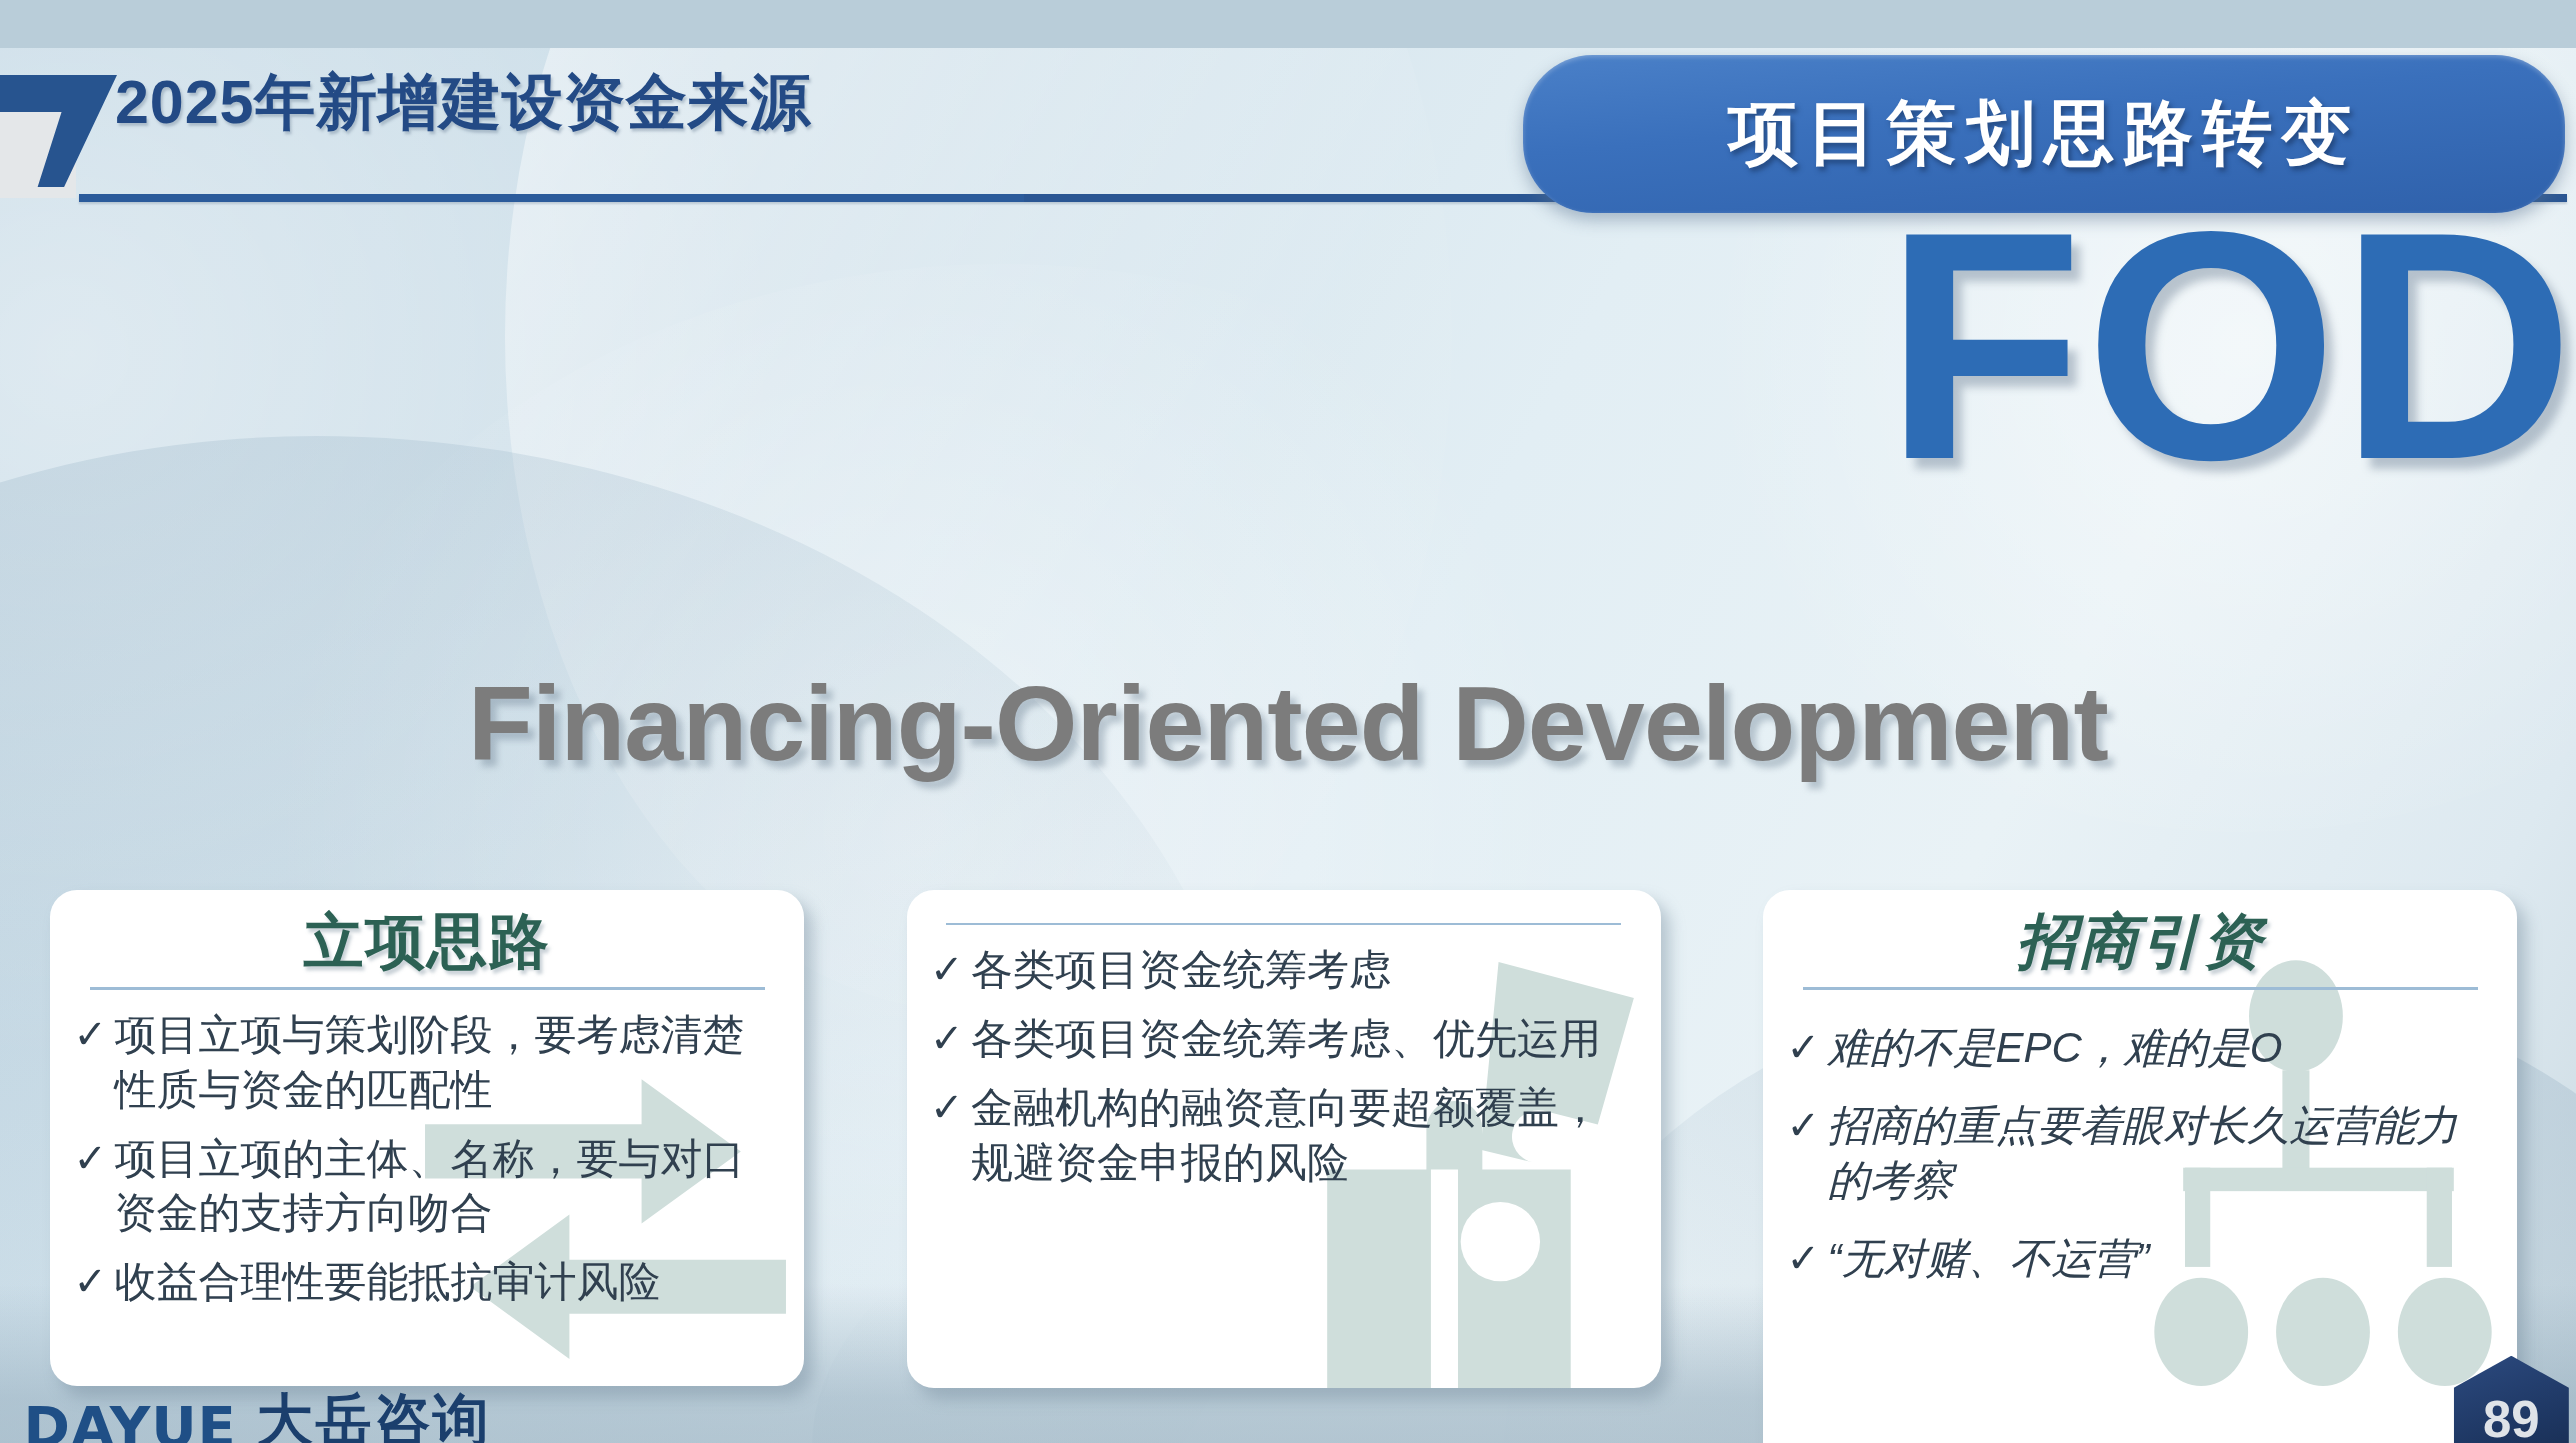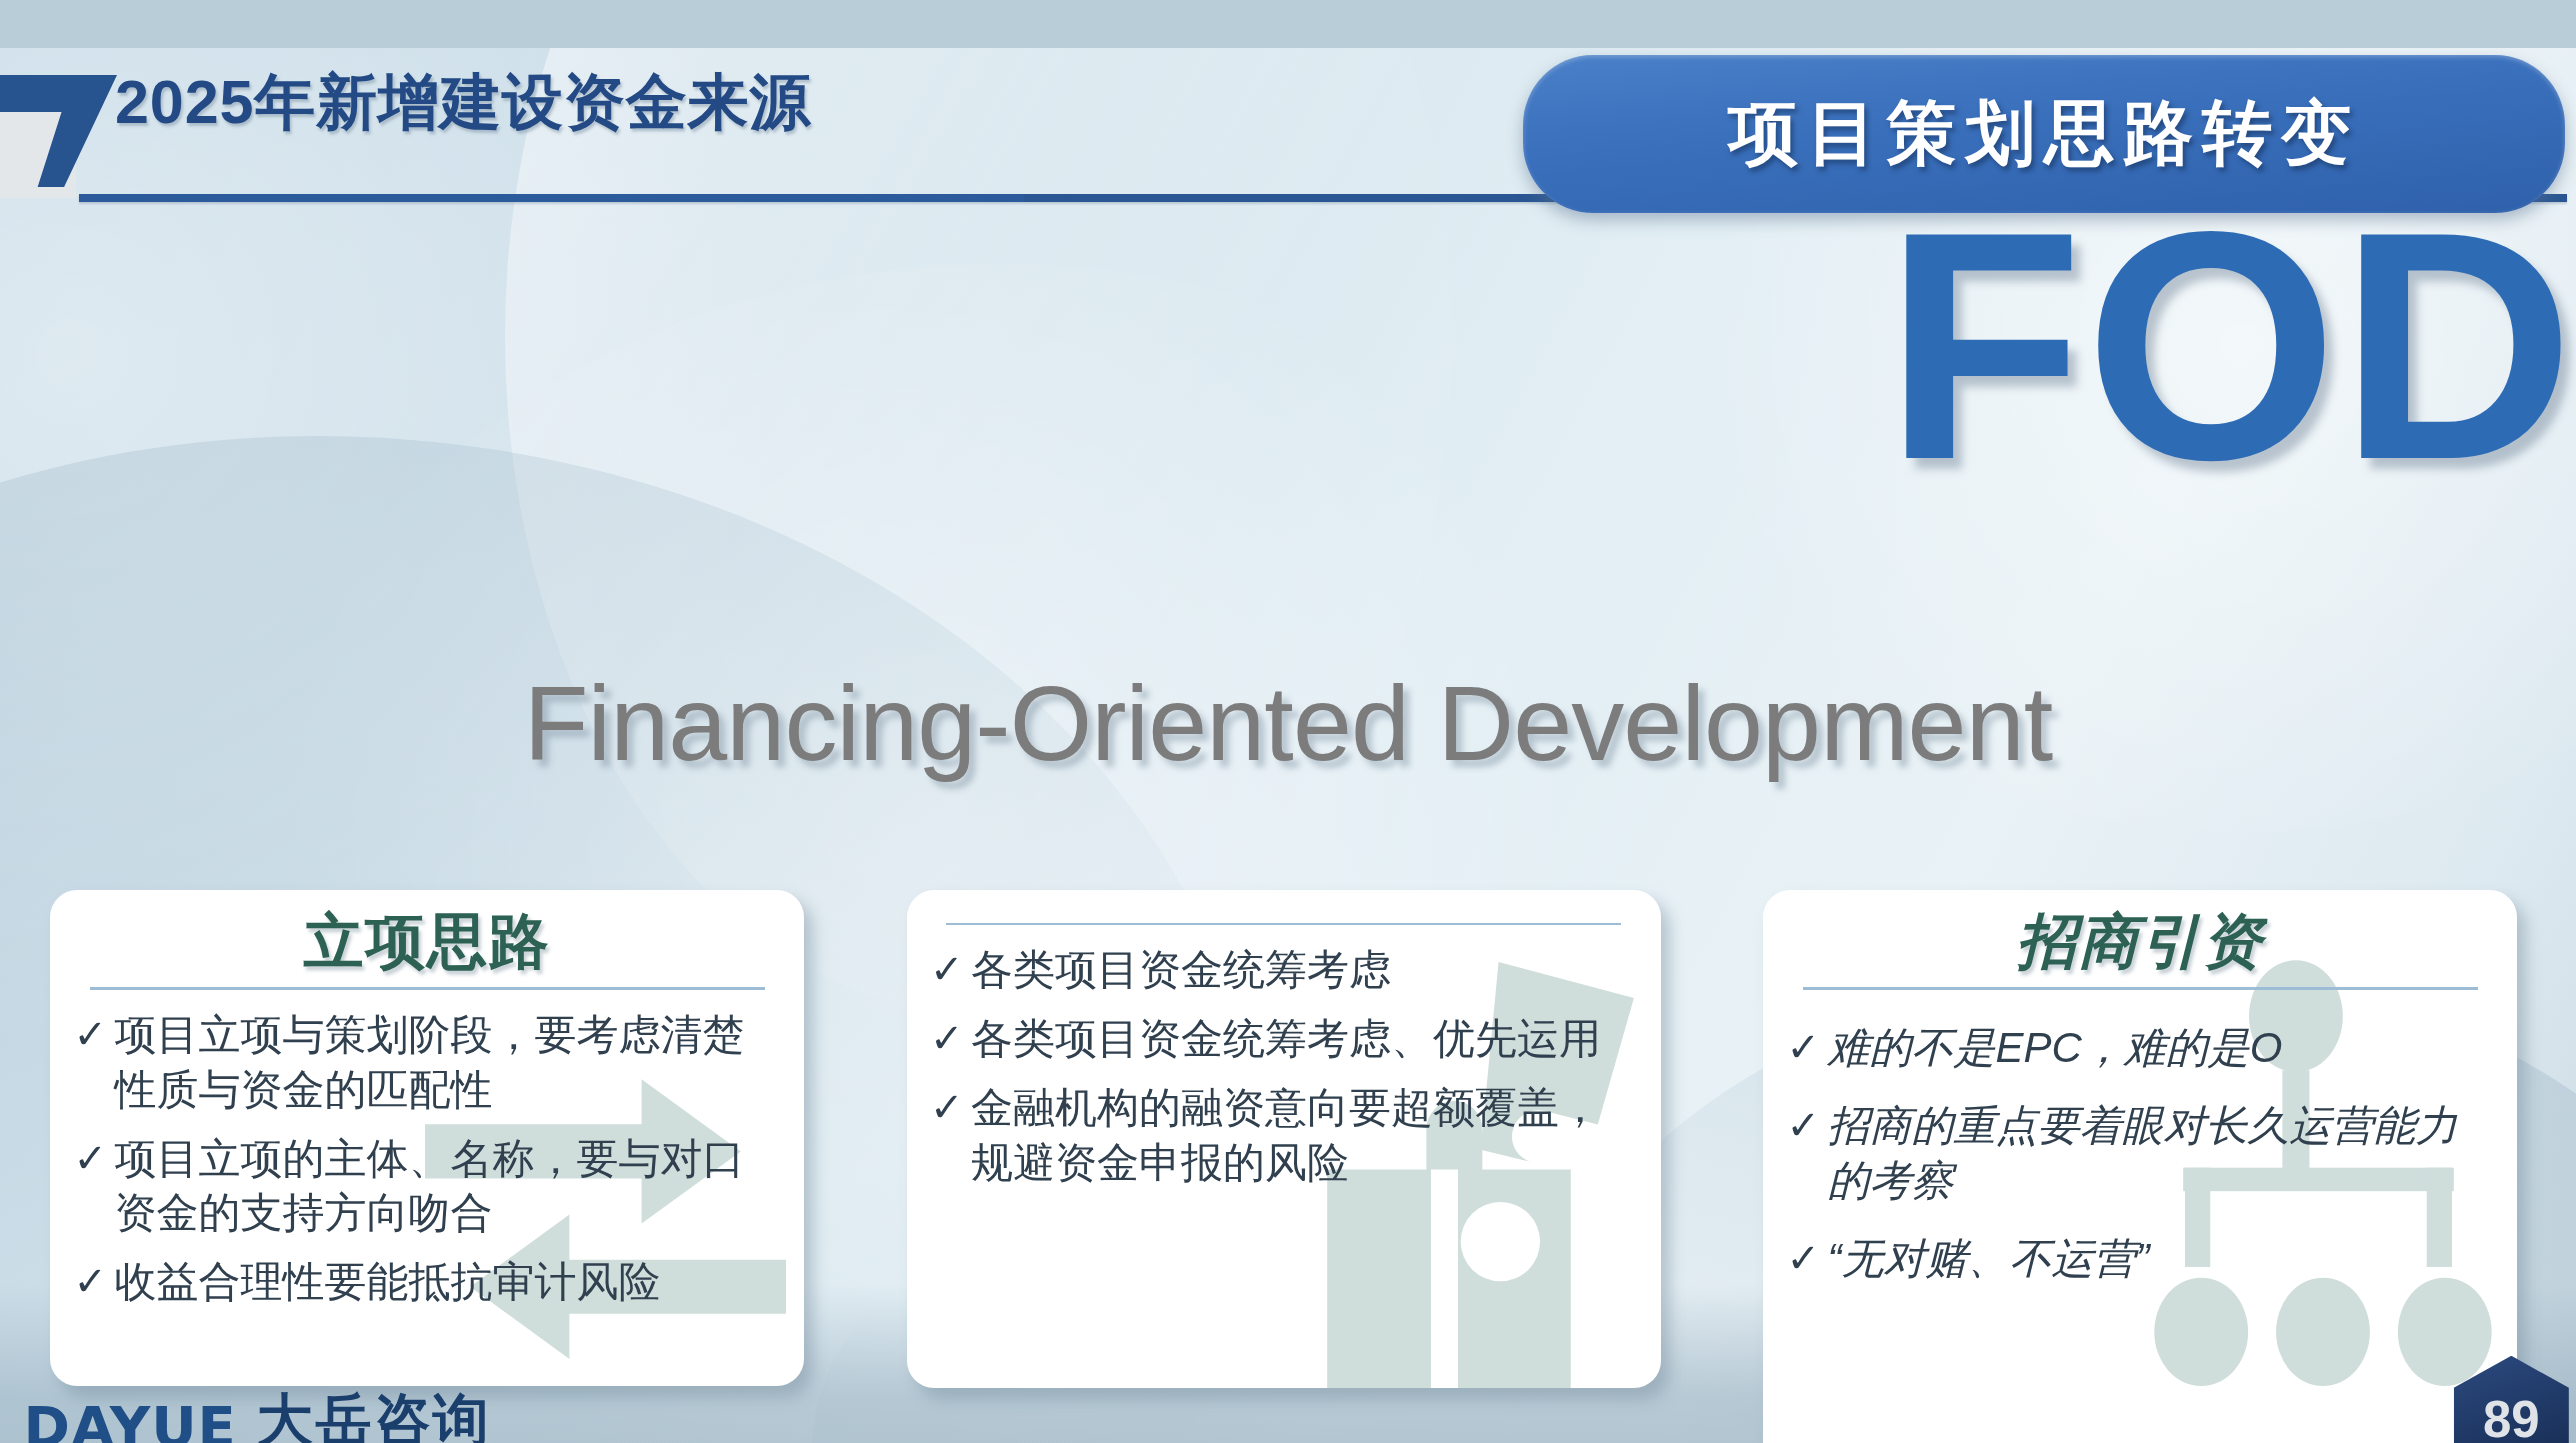--- a/index.html
+++ b/index.html
@@ -108,21 +108,21 @@
     text-align:right;
     font-size: 325px; font-weight: 800;
     letter-spacing: 1.8px;
     color: #2d6cb5;
     line-height: 1;
     text-shadow: 9px 10.8px 9px rgba(105,125,145,0.42);
   }
   .hero-sub {
     position:absolute; left:0; right:0; top:622px;
     text-align:center;
-    font-size: 106px; font-weight: 400;
+    font-size: 106px; font-weight: 700;
     letter-spacing: -0.9px;
     color: #7c7c7c;
     line-height: 1;
     text-shadow: 6.3px 7.2px 6.3px rgba(110,130,148,0.40);
   }
 
   
   .cards {
     position:absolute; left:50px; top:842px;
     width: 2467px; height: 505px;

